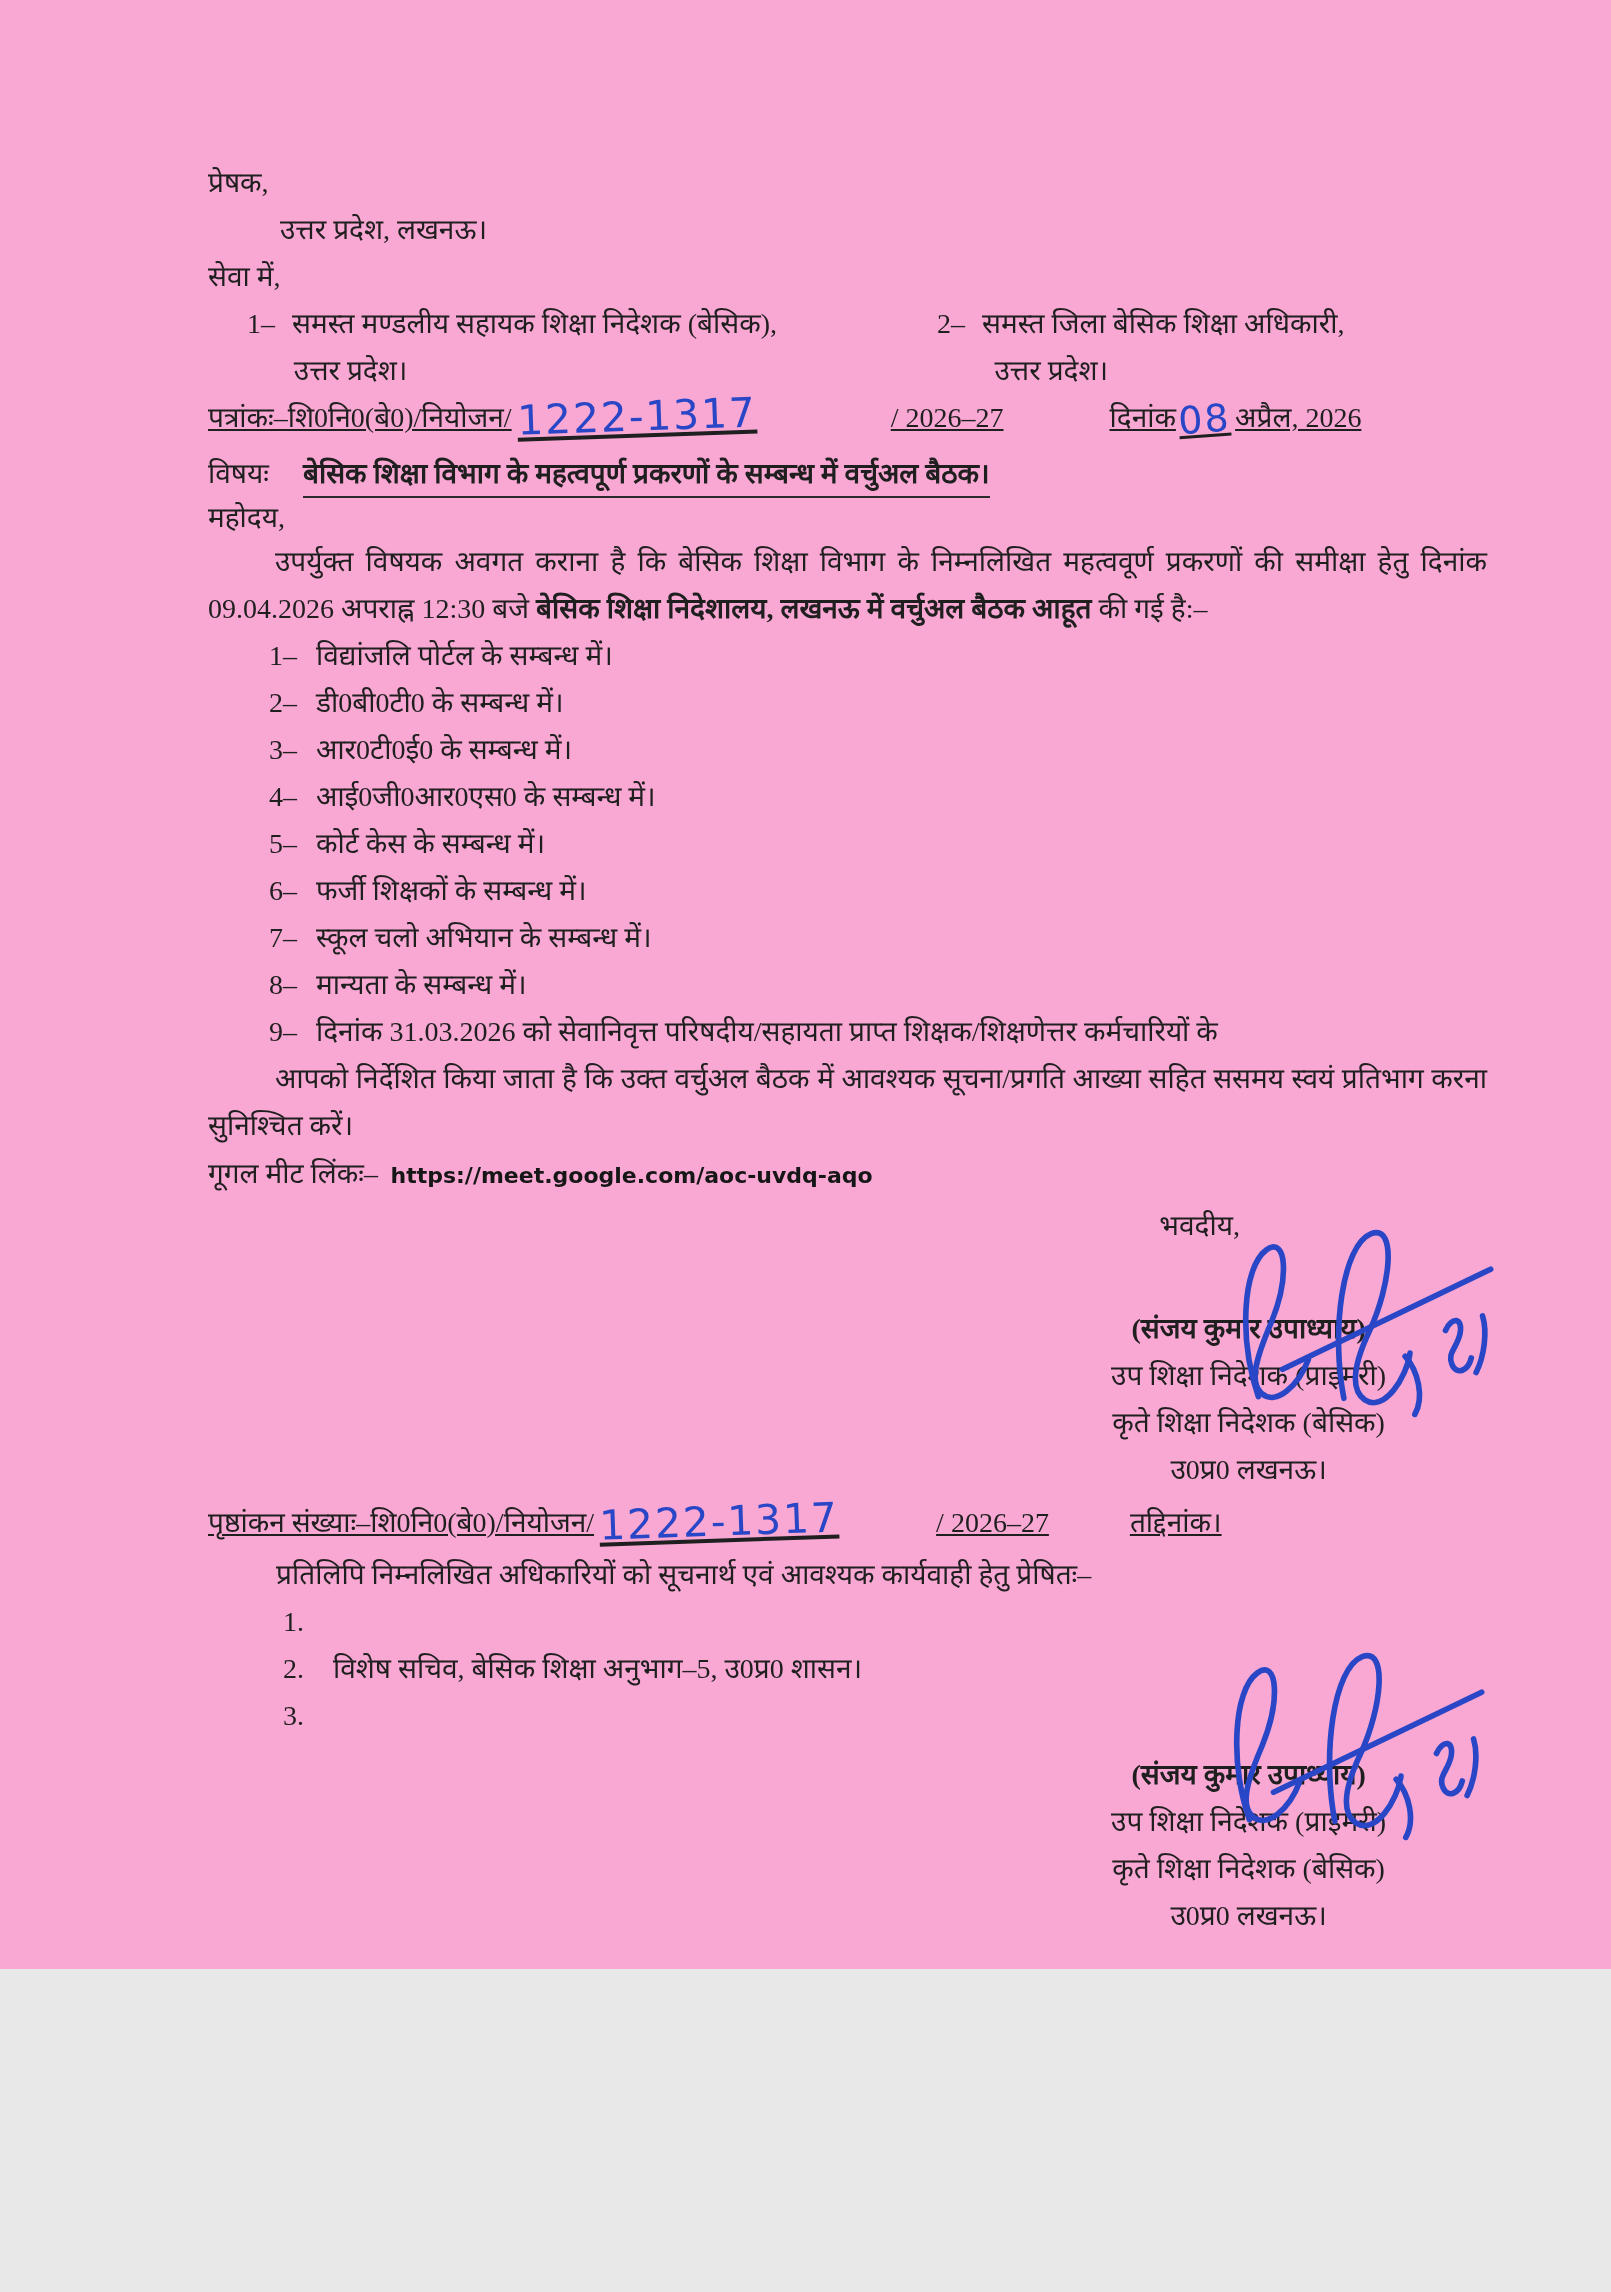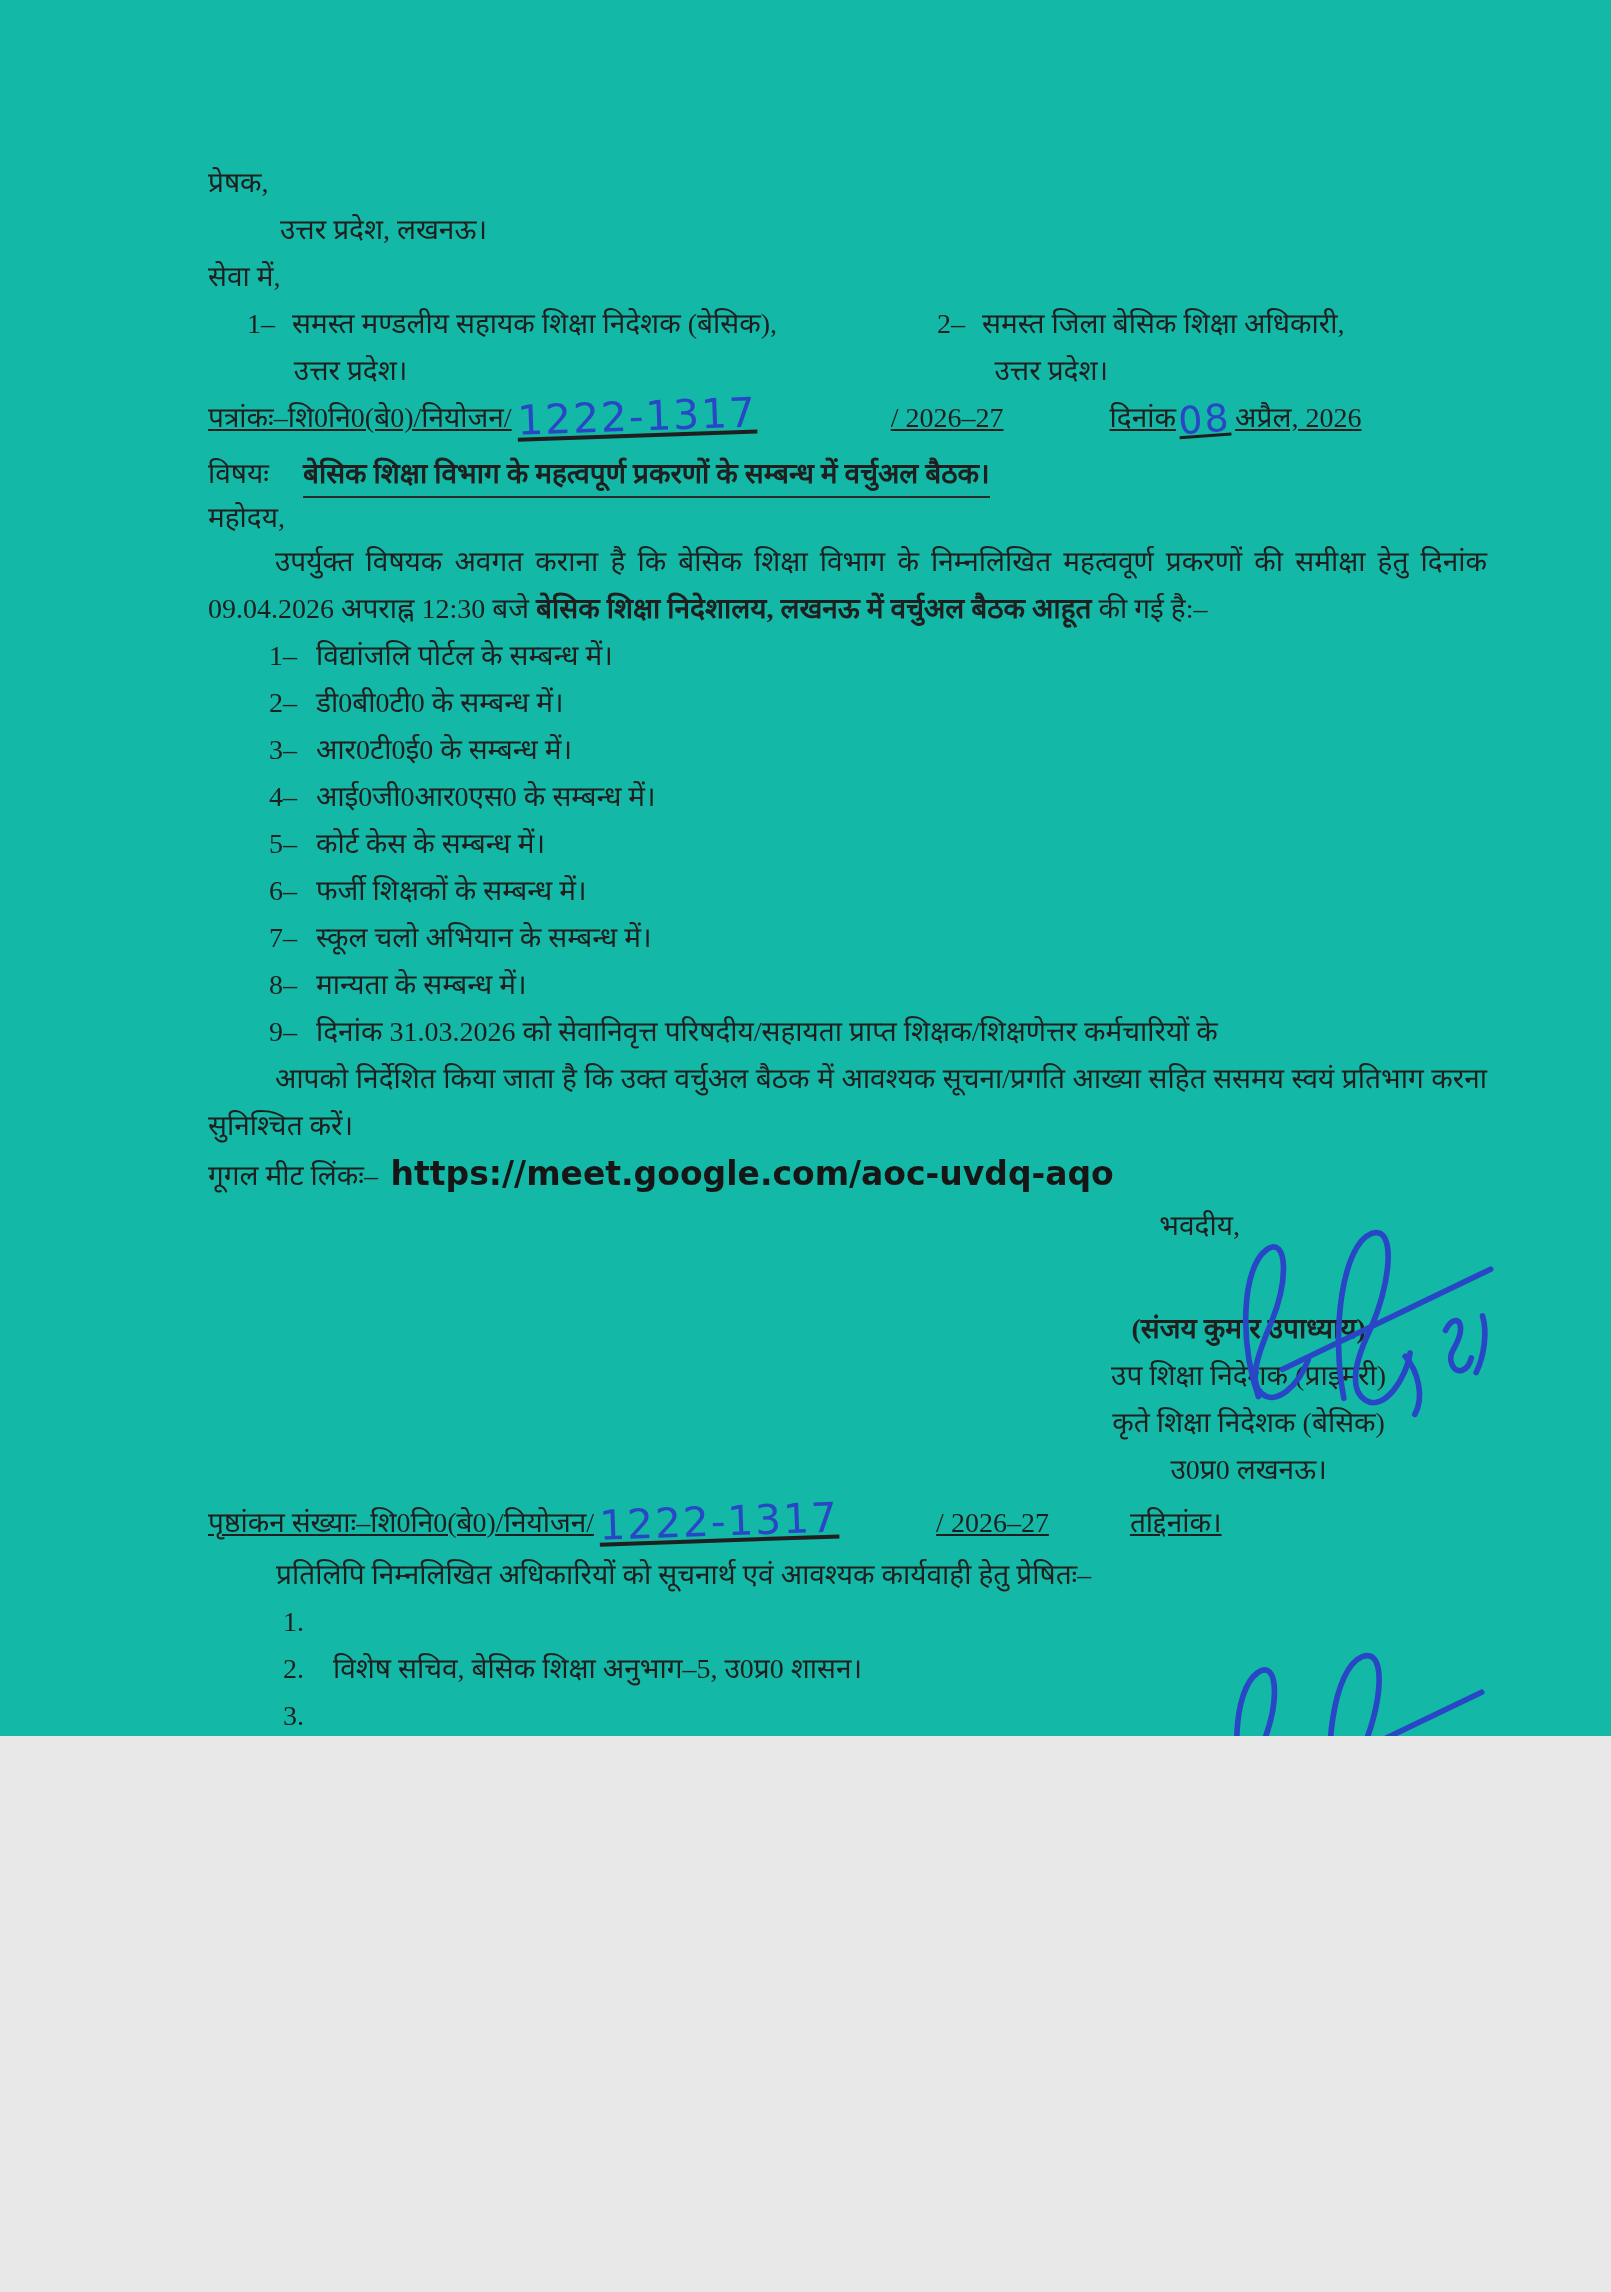--- a/index.html
+++ b/index.html
@@ -1,20 +1,20 @@
 <!DOCTYPE html>
 <html lang="hi" style="font-size:14.3px"><head>
 <meta charset="utf-8">
 <style>
   html,body{margin:0;padding:0;background:#e8e8e8;}
   .page{
     position:relative;
-    width:1611px;height:1736px;
+    width:1611px;height:1969px;
     margin:0 auto;
-    background:#14b8a6;
+    background:#f9a8d4;
     overflow:hidden;
     font-family:"Liberation Serif","DejaVu Serif",serif;
     color:#1f1f1f;
     font-size:28px;
     line-height:47px;
   }
   .content{position:absolute;left:208px;top:159px;width:1279px;}
   .indent80{margin-left:72px;}
   .row{display:flex;}
   .num{flex:0 0 45px;}
@@ -56,21 +56,21 @@
 
   .agenda{margin-left:61px;}
   .agenda .row{align-items:flex-start;}
   .agenda .num{flex:0 0 47px;}
   .agenda-9-text{width:1111px;}
   .agenda-9-l2{display:block;margin-left:27px;}
 
   .meetline{height:52px;display:flex;align-items:baseline;margin-top:1.8px;}
   .meet-url{
     font-family:"DejaVu Sans","Liberation Sans",sans-serif;
-    font-weight:600;font-size:33px;letter-spacing:0px;margin-left:12.5px;color:#161616;
+    font-weight:600;font-size:22px;letter-spacing:0px;margin-left:12.5px;color:#161616;
   }
 
   .closing{
     position:relative;
     width:466px;margin-left:auto;margin-right:5.4px;
     text-align:center;
   }
   .closing .regards{transform:translateX(-49px);}
   .closing .siggap{height:56px;}
   .closing .name{font-weight:700;}

